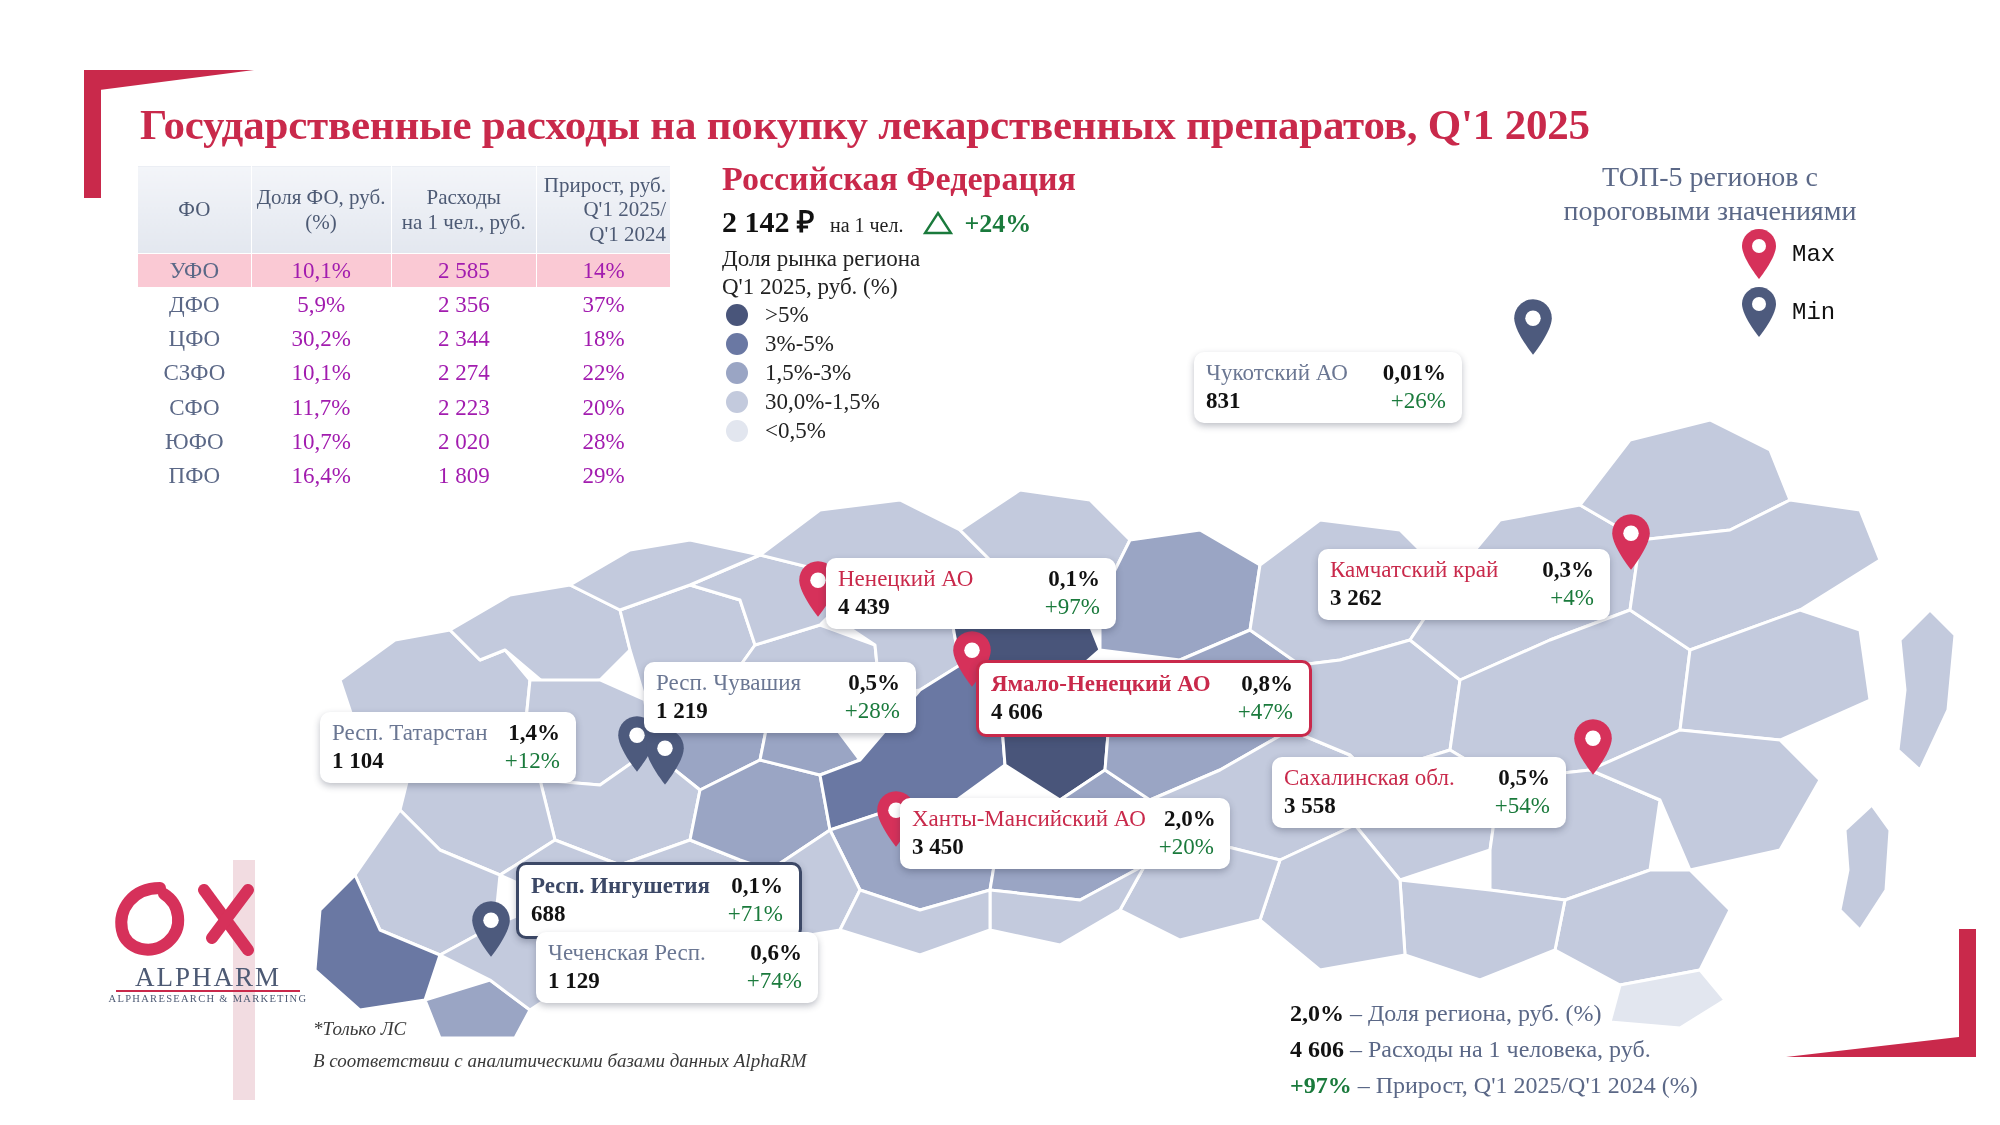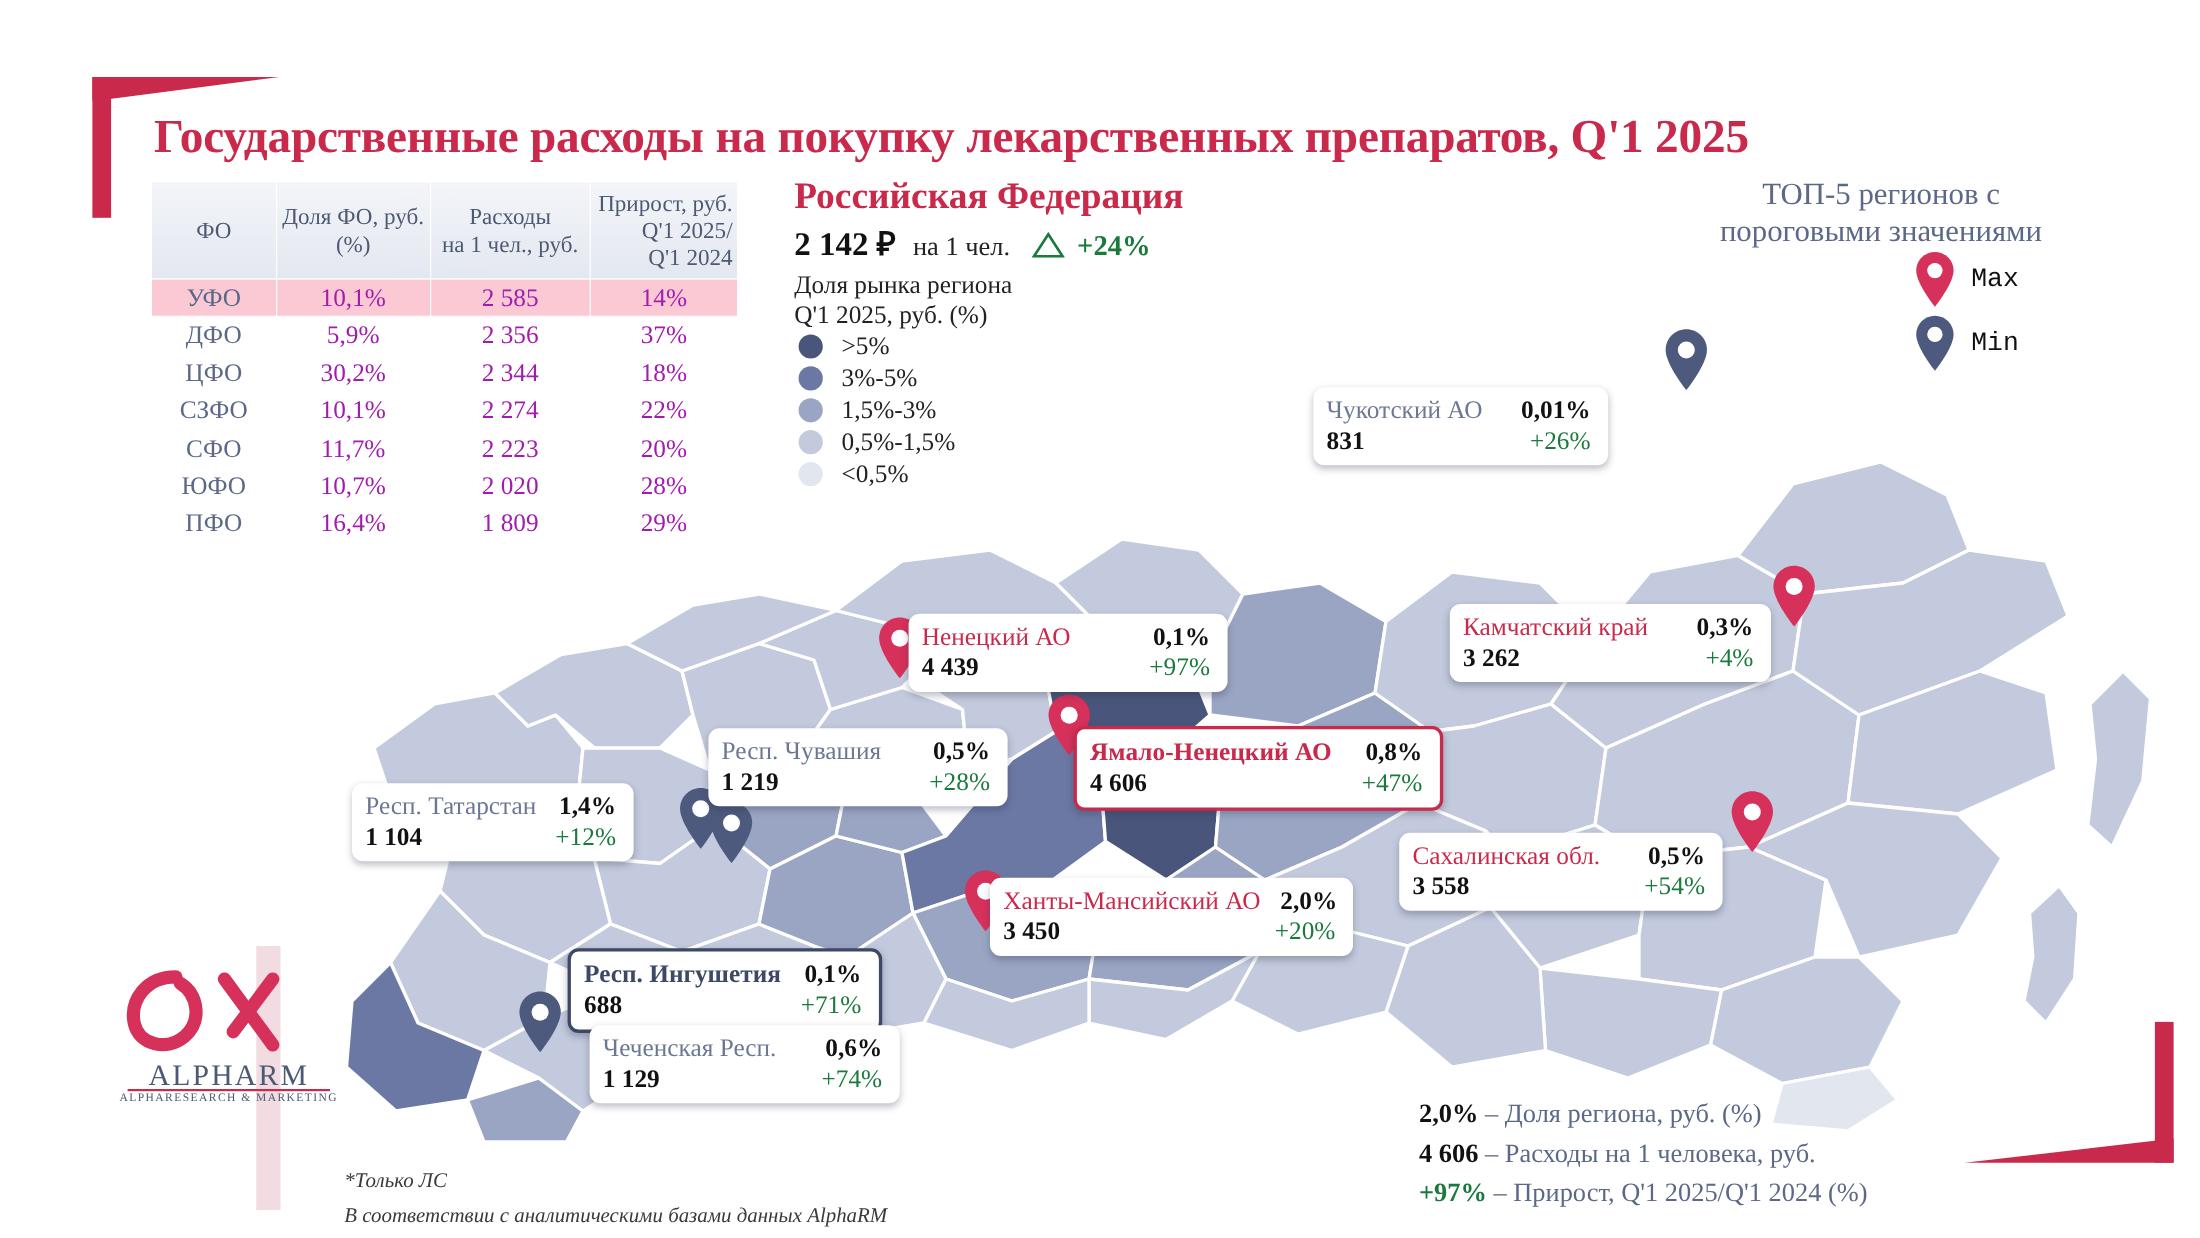--- a/index.html
+++ b/index.html
@@ -50,21 +50,21 @@
     color:#a21caf;font-size:23px;line-height:1.18;
   }
   .fo-table td.fo{color:#5b6887;text-align:center;}
   .fo-table tr.hl td{background:#fac9d4;}
   .fo-table tr.hl td.fo{background:#fac9d4;}
   .fo-table tr.plain td{background:#ffffff;}
 
   
   .rf-title{position:absolute;left:722px;top:160px;font-size:34px;font-weight:bold;color:#c9294b;}
   .rf-value{position:absolute;left:722px;top:200px;font-size:30px;font-weight:bold;color:#111;white-space:nowrap;}
-  .rf-value .unit{font-weight:normal;font-size:24px;color:#222;margin-left:8px;}
+  .rf-value .unit{font-weight:normal;font-size:20px;color:#222;margin-left:8px;}
   .tri-svg{vertical-align:-3px;margin:0 4px 0 12px;}
   .rf-growth{color:#1a7a3c;font-weight:bold;font-size:26px;}
 
   .legend-title{position:absolute;left:722px;top:245px;font-size:23px;color:#222;line-height:1.22;}
   .legend-list{position:absolute;left:726px;top:300px;}
   .legend-row{display:flex;align-items:center;height:29px;}
   .legend-dot{width:22px;height:22px;border-radius:50%;margin-right:17px;}
   .legend-label{font-size:23px;color:#222;}
 
   
@@ -103,21 +103,21 @@
 
   
   .bl{position:absolute;left:1290px;top:995px;font-size:24px;line-height:1.5;color:#5b6887;}
   .bl .k{font-weight:bold;}
   .bl .k.share{color:#111;}
   .bl .k.spend{color:#111;}
   .bl .k.growth{color:#1a7a3c;}
 
   
   .foot{position:absolute;left:313px;top:1013px;font-size:19px;color:#3a3a3a;
-      font-style:italic;line-height:1.7;font-family:"Liberation Serif",serif;margin-top:45px;}
+      font-style:italic;line-height:1.7;font-family:"Liberation Serif",serif;}
 
   
   .logo{position:absolute;left:108px;top:880px;width:200px;height:130px;}
   .logo .lname{position:absolute;left:0;top:82px;width:200px;text-align:center;
       font-size:27px;letter-spacing:2px;color:#4d5a74;font-family:"Liberation Serif",serif;}
   .logo .lsub{position:absolute;left:0;top:113px;width:200px;text-align:center;
       font-size:10.5px;letter-spacing:1.3px;color:#4d5a74;}
   .logo .lrule{position:absolute;left:8px;top:110px;width:184px;height:1.5px;background:#c9294b;}
 </style>
 </head>
@@ -224,21 +224,21 @@
       <div class="legend-row">
         <span class="legend-dot" style="background: rgb(106, 120, 163);"></span>
         <span class="legend-label">3%-5%</span>
       </div>
       <div class="legend-row">
         <span class="legend-dot" style="background: rgb(154, 165, 196);"></span>
         <span class="legend-label">1,5%-3%</span>
       </div>
       <div class="legend-row">
         <span class="legend-dot" style="background: rgb(195, 202, 221);"></span>
-        <span class="legend-label">0,5%-1,5%</span>
+        <span class="legend-label">30,0%-1,5%</span>
       </div>
       <div class="legend-row">
         <span class="legend-dot" style="background: rgb(226, 230, 239);"></span>
         <span class="legend-label">&lt;0,5%</span>
       </div>
     </div>
 
   <div class="top5">
     <span>ТОП-5 регионов с</span><br>
     <span>пороговыми значениями</span>

